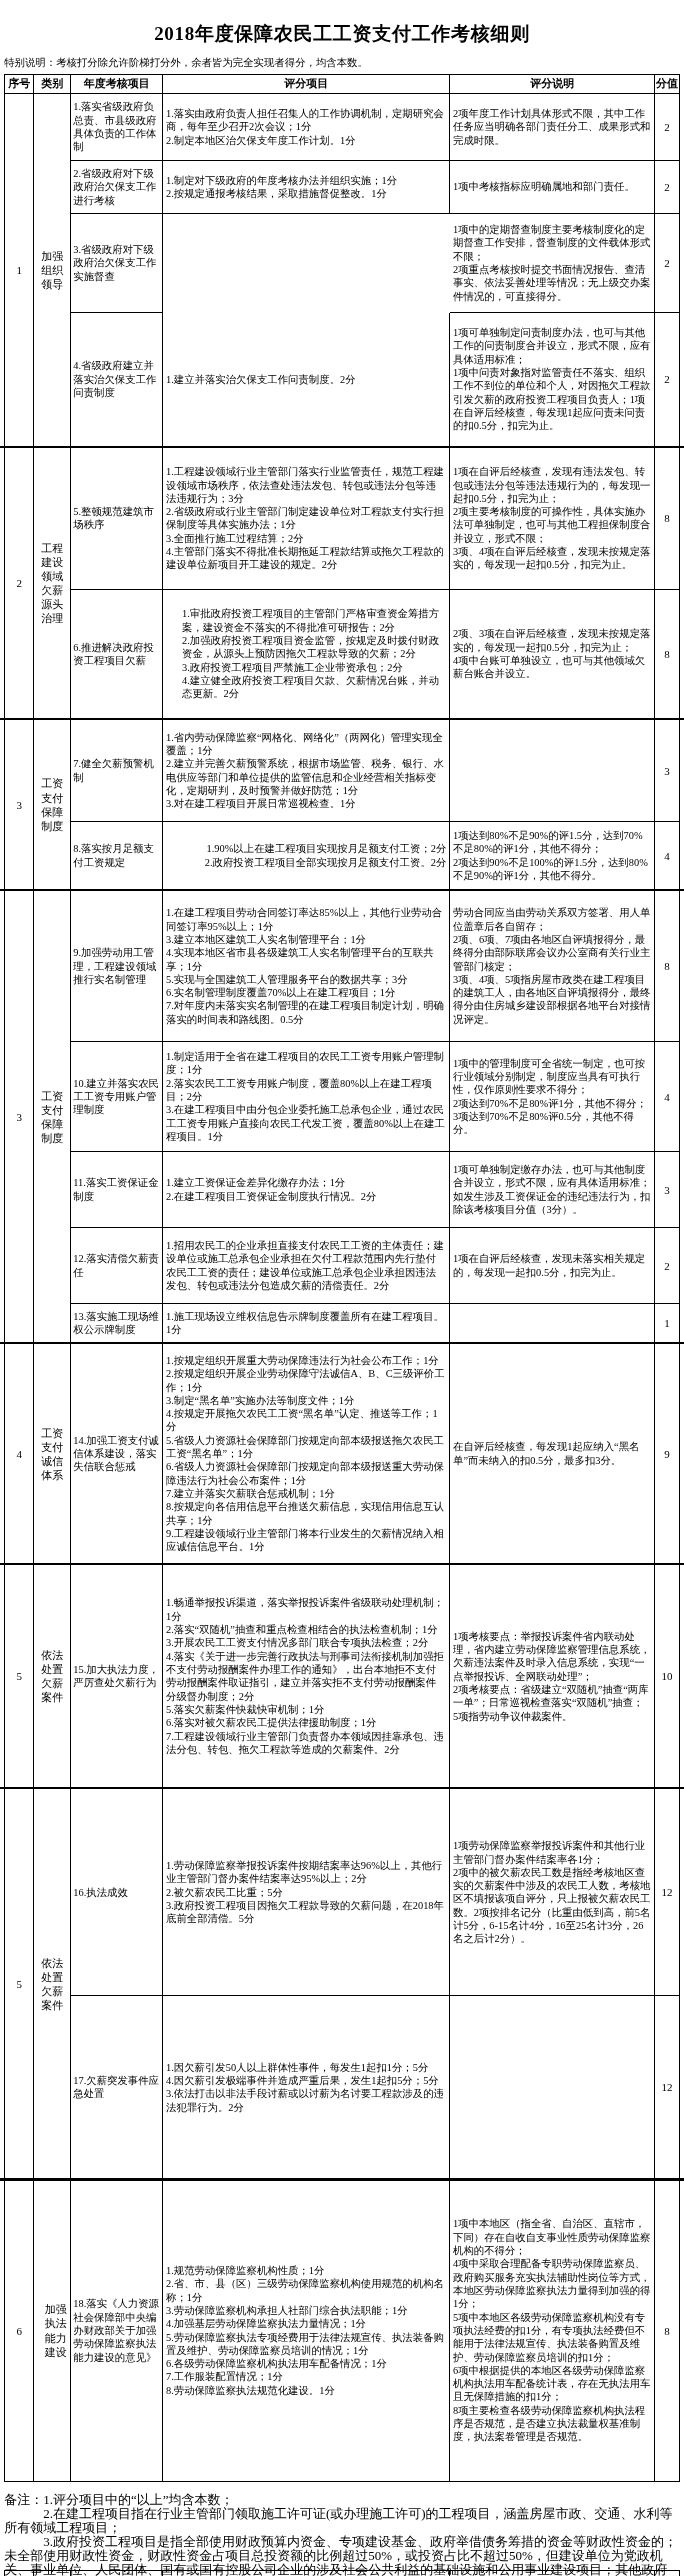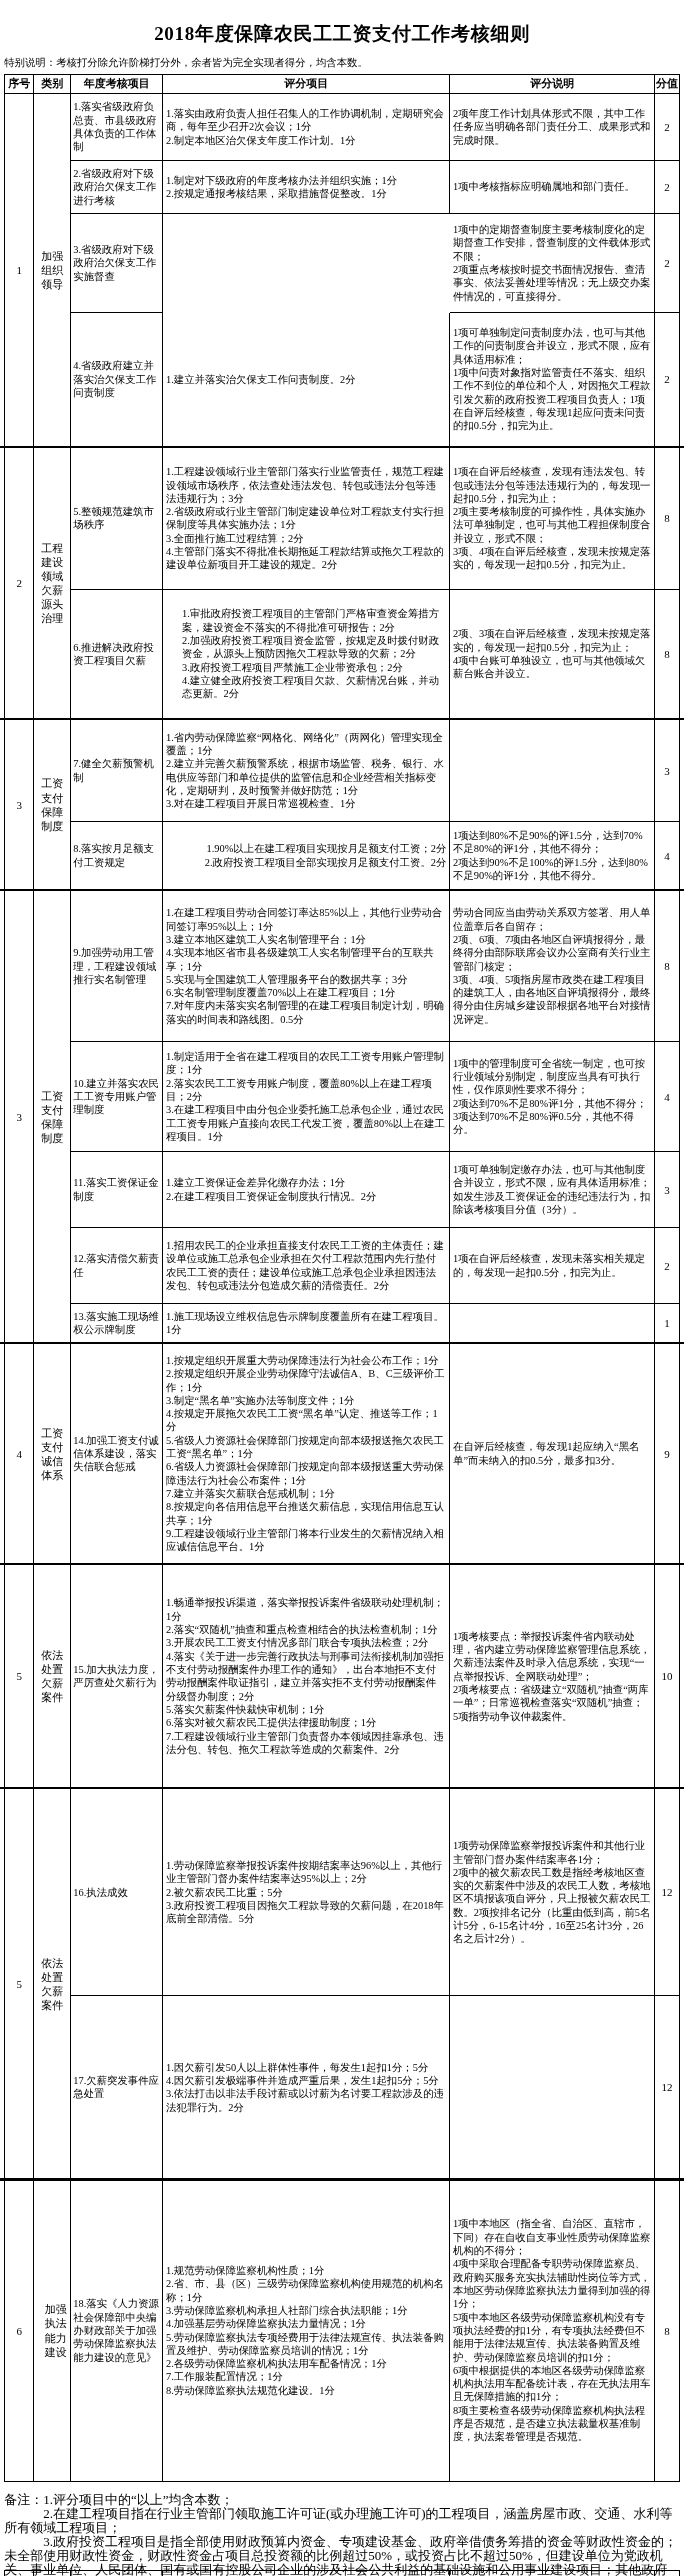--- a/index.html
+++ b/index.html
@@ -274,21 +274,21 @@
         <div class="block" style="display: grid; grid-template-columns: 29px 37px 92px 287px 205px 1fr; grid-template-rows: 300px;">
           <div class="bcell seq-cell" style="grid-area: 1 / 1 / span 1;">6</div>
           <div class="bcell category-cell" style="grid-area: 1 / 2 / span 1; text-align: right;">加强执法能力建设</div>
           <div class="bcell item-cell" style="grid-area: 1 / 3;">18.落实《人力资源社会保障部中央编办财政部关于加强劳动保障监察执法能力建设的意见》</div>
           <div class="bcell scoring-cell" style="grid-area: 1 / 4;">
             <div class="line">1.规范劳动保障监察机构性质；1分</div>
             <div class="line">2.省、市、县（区）三级劳动保障监察机构使用规范的机构名称；1分</div>
             <div class="line">3.劳动保障监察机构承担人社部门综合执法职能；1分</div>
             <div class="line">4.加强基层劳动保障监察执法力量情况；1分</div>
             <div class="line">5.劳动保障监察执法专项经费用于法律法规宣传、执法装备购置及维护、劳动保障监察员培训的情况；1分</div>
-            <div class="line">2.各级劳动保障监察机构执法用车配备情况；1分</div>
+            <div class="line">6.各级劳动保障监察机构执法用车配备情况；1分</div>
             <div class="line">7.工作服装配置情况；1分</div>
             <div class="line">8.劳动保障监察执法规范化建设。1分</div>
           </div>
           <div class="bcell explain-cell" style="grid-area: 1 / 5;">
             <div class="line">1项中本地区（指全省、自治区、直辖市，下同）存在自收自支事业性质劳动保障监察机构的不得分；</div>
             <div class="line">4项中采取合理配备专职劳动保障监察员、政府购买服务充实执法辅助性岗位等方式，本地区劳动保障监察执法力量得到加强的得1分；</div>
             <div class="line">5项中本地区各级劳动保障监察机构没有专项执法经费的扣1分，有专项执法经费但不能用于法律法规宣传、执法装备购置及维护、劳动保障监察员培训的扣1分；</div>
             <div class="line">6项中根据提供的本地区各级劳动保障监察机构执法用车配备统计表，存在无执法用车且无保障措施的扣1分；</div>
             <div class="line">8项主要检查各级劳动保障监察机构执法程序是否规范，是否建立执法裁量权基准制度，执法案卷管理是否规范。</div>
           </div>

